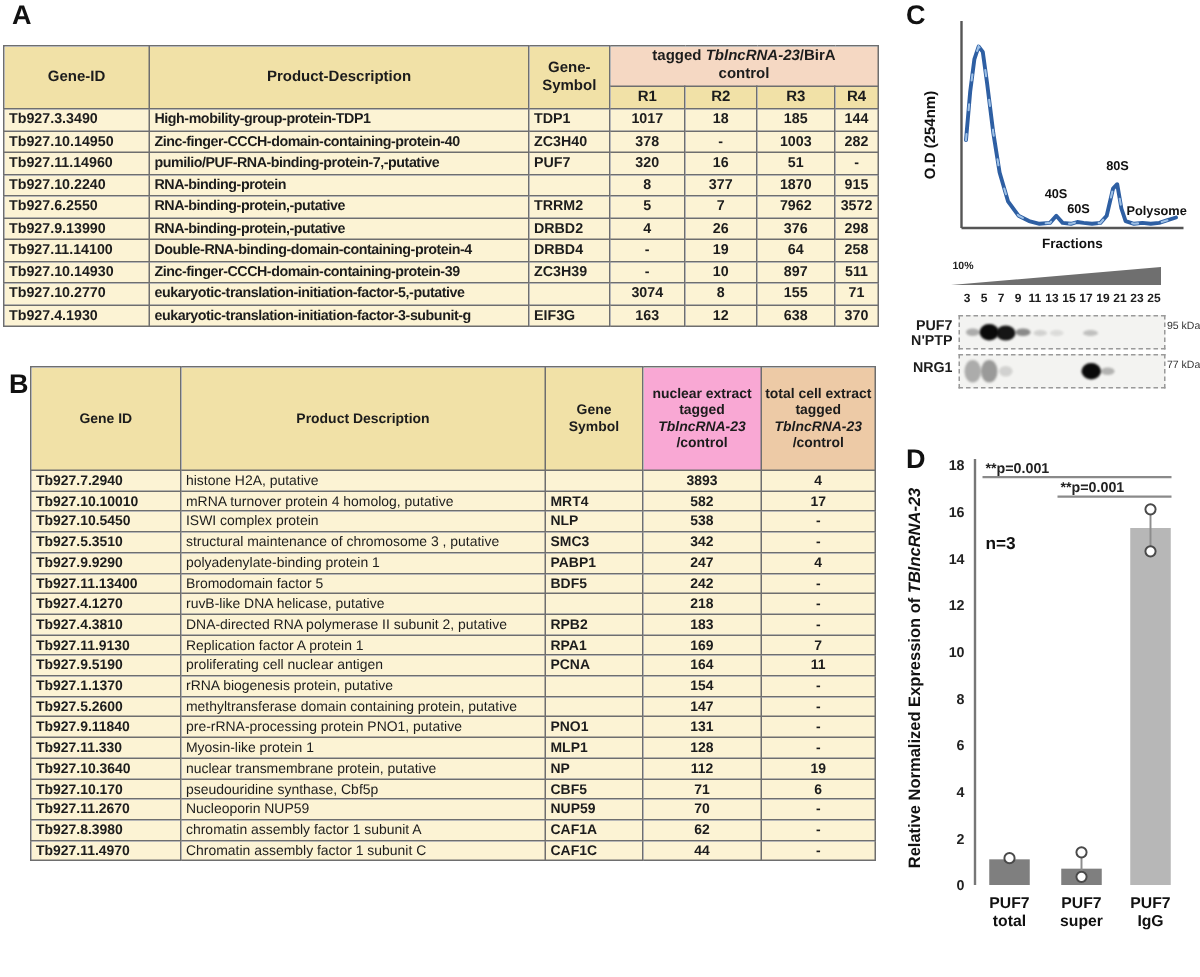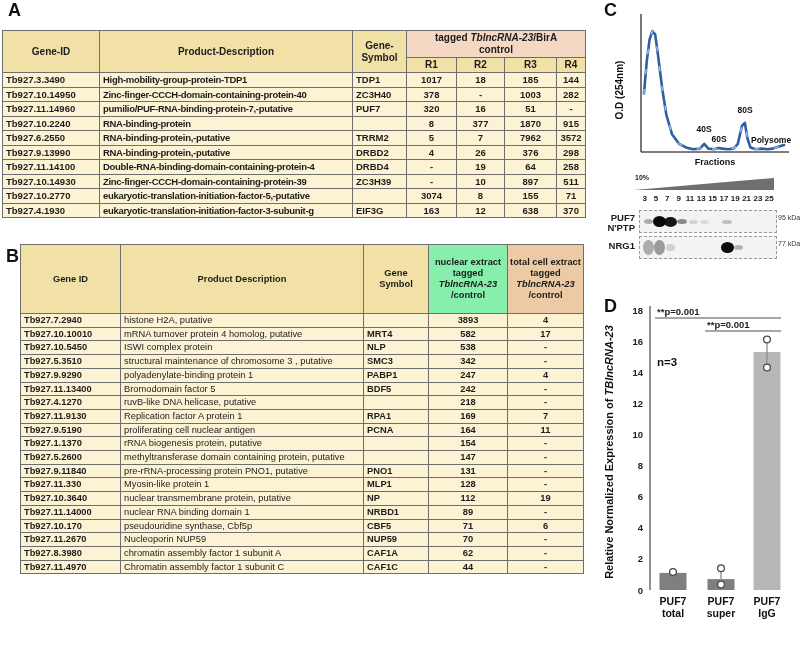--- a/index.html
+++ b/index.html
@@ -9,21 +9,21 @@
   table{border-collapse:collapse;table-layout:fixed;position:absolute;}
   th,td{border:1px solid #6e6e6e;overflow:hidden;}
   #tableA{left:2px;top:30px;width:581px;border:1.5px solid #3a3a3a;}
   #tableA th{background:#f1e1a7;font-size:10px;line-height:12px;text-align:center;white-space:normal;padding:1px 2px;}
   #tableA th.pink{background:#f5d8c3;}
   #tableA td{background:#fcf3d4;font-weight:bold;font-size:9.5px;height:13.5px;line-height:13.5px;padding:0 3px;white-space:nowrap;}
   #tableA td.desc{letter-spacing:-0.3px;margin-left:20px;}
   #tableA td.num,#tableB td.num{text-align:center;}
   #tableB{left:20px;top:244px;width:563px;border:1.5px solid #3a3a3a;}
   #tableB th{background:#f1e1a7;font-size:9.3px;line-height:10.8px;text-align:center;white-space:normal;padding:2px 2px;vertical-align:middle;height:64px;}
-  #tableB th.nuc{background:#86efac;}
+  #tableB th.nuc{background:#f9a8d4;}
   #tableB th.tot{background:#edcaa6;}
   #tableB td{background:#fcf3d4;font-size:9.3px;height:12.7px;line-height:12.7px;padding:0 3px;white-space:nowrap;}
   #tableB td.id,#tableB td.sym,#tableB td.num{font-weight:bold;}
   .gene-it{font-style:italic;font-weight:bold;}
   
   #panelC{position:absolute;left:593px;top:0;width:207px;height:296px;}
   #panelC .plot{position:absolute;left:18px;top:10px;}
   #gradwrap{position:absolute;left:40px;top:176px;}
   #gradpct{position:absolute;left:42px;top:174px;font-size:7px;font-weight:bold;color:#222;}
   #fracrow{position:absolute;left:46px;top:194px;width:136px;display:flex;}
@@ -251,20 +251,27 @@
 
 
         <tr>
           <td class="id">Tb927.4.1270</td>
           <td>ruvB-like DNA helicase, putative</td>
           <td class="sym"></td>
           <td class="num">218</td>
           <td class="num">-</td>
         </tr>
 
+        <tr>
+          <td class="id">Tb927.4.3810</td>
+          <td>DNA-directed RNA polymerase II subunit 2, putative</td>
+          <td class="sym">RPB2</td>
+          <td class="num">183</td>
+          <td class="num">-</td>
+        </tr>
 
         <tr>
           <td class="id">Tb927.11.9130</td>
           <td>Replication factor A protein 1</td>
           <td class="sym">RPA1</td>
           <td class="num">169</td>
           <td class="num">7</td>
         </tr>
 
         <tr>
@@ -309,27 +316,20 @@
         </tr>
 
         <tr>
           <td class="id">Tb927.10.3640</td>
           <td>nuclear transmembrane protein, putative</td>
           <td class="sym">NP</td>
           <td class="num">112</td>
           <td class="num">19</td>
         </tr>
 
-        <tr>
-          <td class="id">Tb927.11.14000</td>
-          <td>nuclear RNA binding domain 1</td>
-          <td class="sym">NRBD1</td>
-          <td class="num">89</td>
-          <td class="num">-</td>
-        </tr>
 
 
         <tr>
           <td class="id">Tb927.10.170</td>
           <td>pseudouridine synthase, Cbf5p</td>
           <td class="sym">CBF5</td>
           <td class="num">71</td>
           <td class="num">6</td>
         </tr>
 

